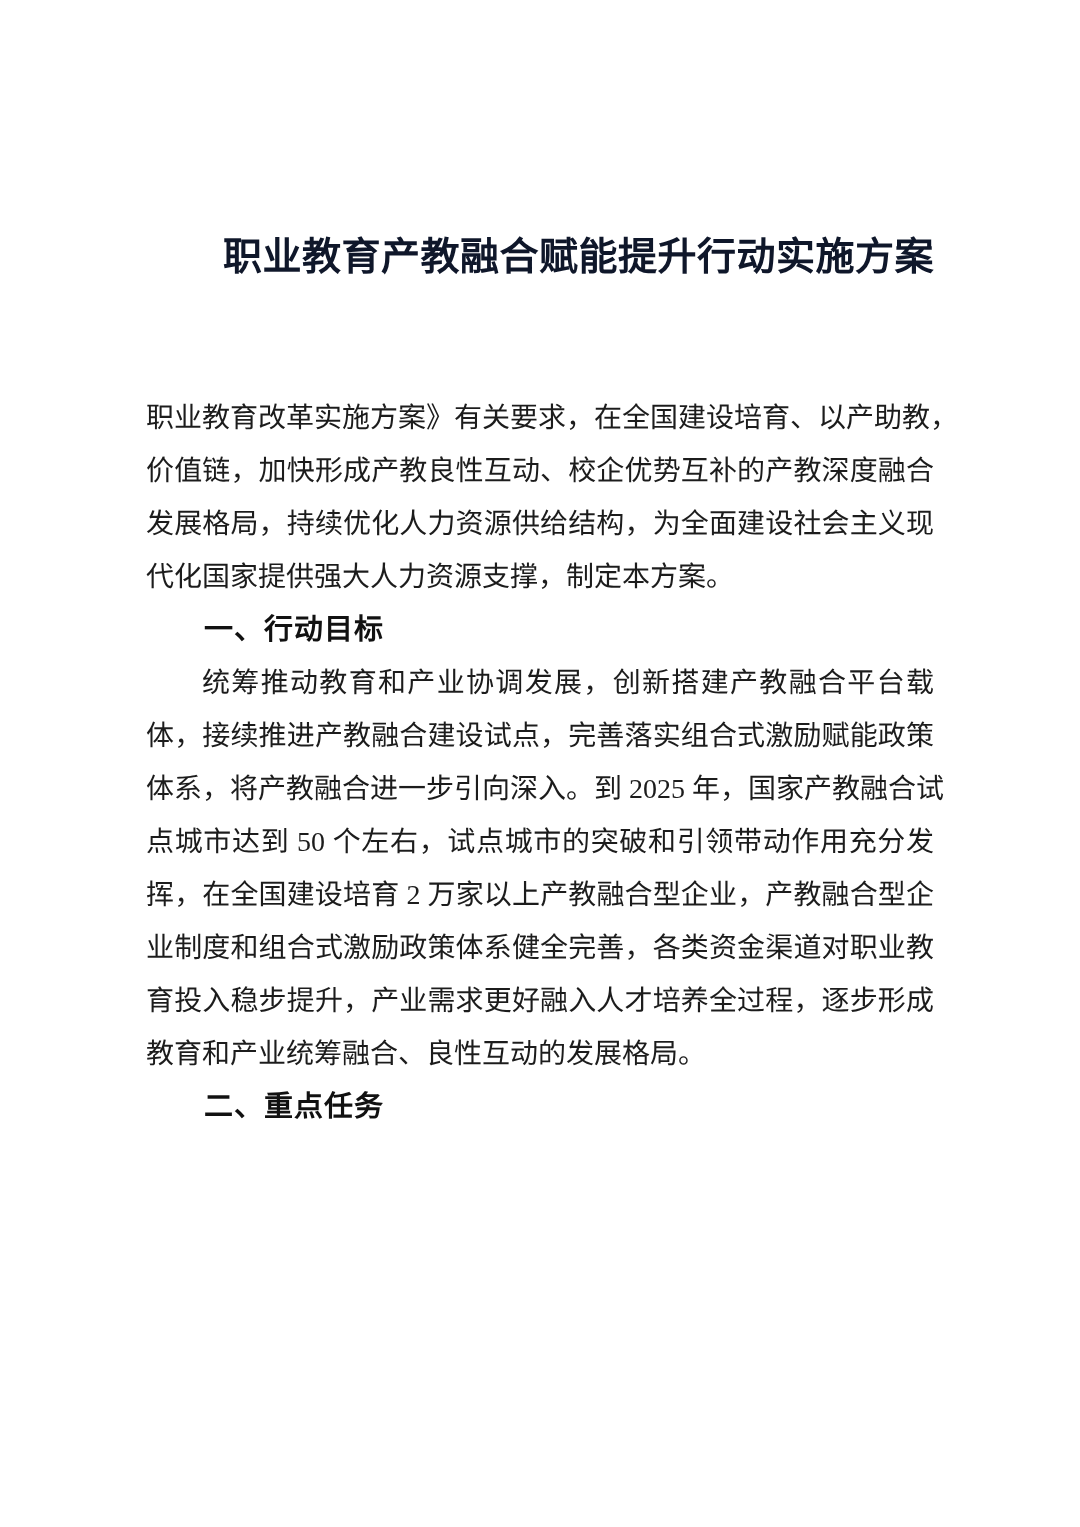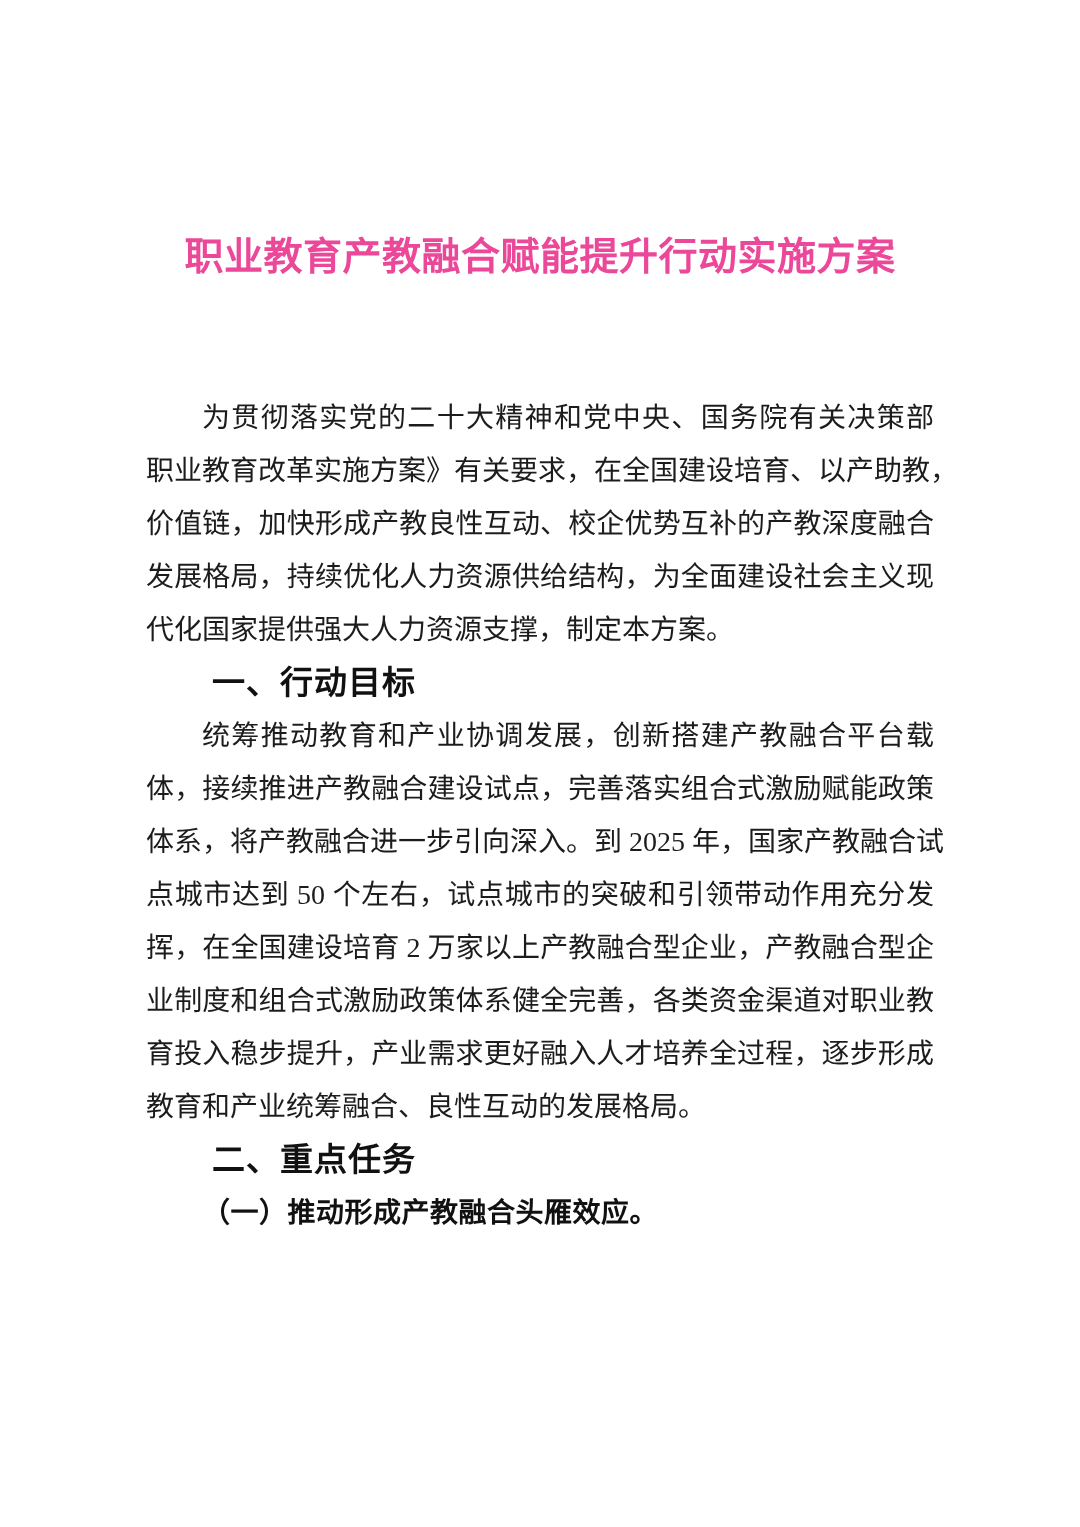--- a/index.html
+++ b/index.html
@@ -14,22 +14,22 @@
     margin: 0 auto;
     background: #ffffff;
     overflow: hidden;
     font-family: "Liberation Serif", "DejaVu Serif", serif;
   }
   .doc-title {
     position: absolute;
     top: 228px;
     left: 146px;
     width: 788px;
-    text-align: center;
-    color: #ec4899;
+    text-align: right;
+    color: #0f172a;
   }
   .doc-title h1, .doc-title h2 {
     margin: 0;
     font-size: 39px;
     line-height: 57px;
     font-weight: bold;
     font-family: "Liberation Serif", "DejaVu Serif", serif;
     letter-spacing: 0.5px;
     white-space: nowrap;
   }
@@ -53,21 +53,21 @@
   .line.pl-first {
     text-indent: 2em;
   }
   .line.pl-last {
     text-align: right;
     text-align-last: left;
   }
   .line.heading {
     font-family: "Liberation Sans", "DejaVu Sans", sans-serif;
     font-weight: bold;
-    font-size: 33px;
+    font-size: 29px;
     text-align: left;
     text-align-last: left;
     text-indent: 2em;
     color: #111111;
     letter-spacing: 1px;
   }
   .line.subheading {
     font-weight: bold;
     font-size: 28px;
     text-align: left;
@@ -78,30 +78,28 @@
   }
 </style>
 </head>
 <body>
 
 <div class="page">
   <header class="doc-title">
     <h1>职业教育产教融合赋能提升行动实施方案</h1>
   </header>
   <main class="doc-body" id="doc-body">
-      <div class="line pl-first">为贯彻落实党的二十大精神和党中央、国务院有关决策部</div>
       <div class="line">职业教育改革实施方案》有关要求，在全国建设培育、以产助教，</div>
       <div class="line">价值链，加快形成产教良性互动、校企优势互补的产教深度融合</div>
       <div class="line">发展格局，持续优化人力资源供给结构，为全面建设社会主义现</div>
       <div class="line pl-last">代化国家提供强大人力资源支撑，制定本方案。</div>
       <div class="line heading">一、行动目标</div>
       <div class="line pl-first">统筹推动教育和产业协调发展，创新搭建产教融合平台载</div>
       <div class="line">体，接续推进产教融合建设试点，完善落实组合式激励赋能政策</div>
       <div class="line">体系，将产教融合进一步引向深入。到 2025 年，国家产教融合试</div>
       <div class="line">点城市达到 50 个左右，试点城市的突破和引领带动作用充分发</div>
       <div class="line">挥，在全国建设培育 2 万家以上产教融合型企业，产教融合型企</div>
       <div class="line">业制度和组合式激励政策体系健全完善，各类资金渠道对职业教</div>
       <div class="line">育投入稳步提升，产业需求更好融入人才培养全过程，逐步形成</div>
       <div class="line pl-last">教育和产业统筹融合、良性互动的发展格局。</div>
       <div class="line heading">二、重点任务</div>
-      <div class="line subheading">（一）推动形成产教融合头雁效应。</div>
     </main>
 </div>
 
 </body></html>

